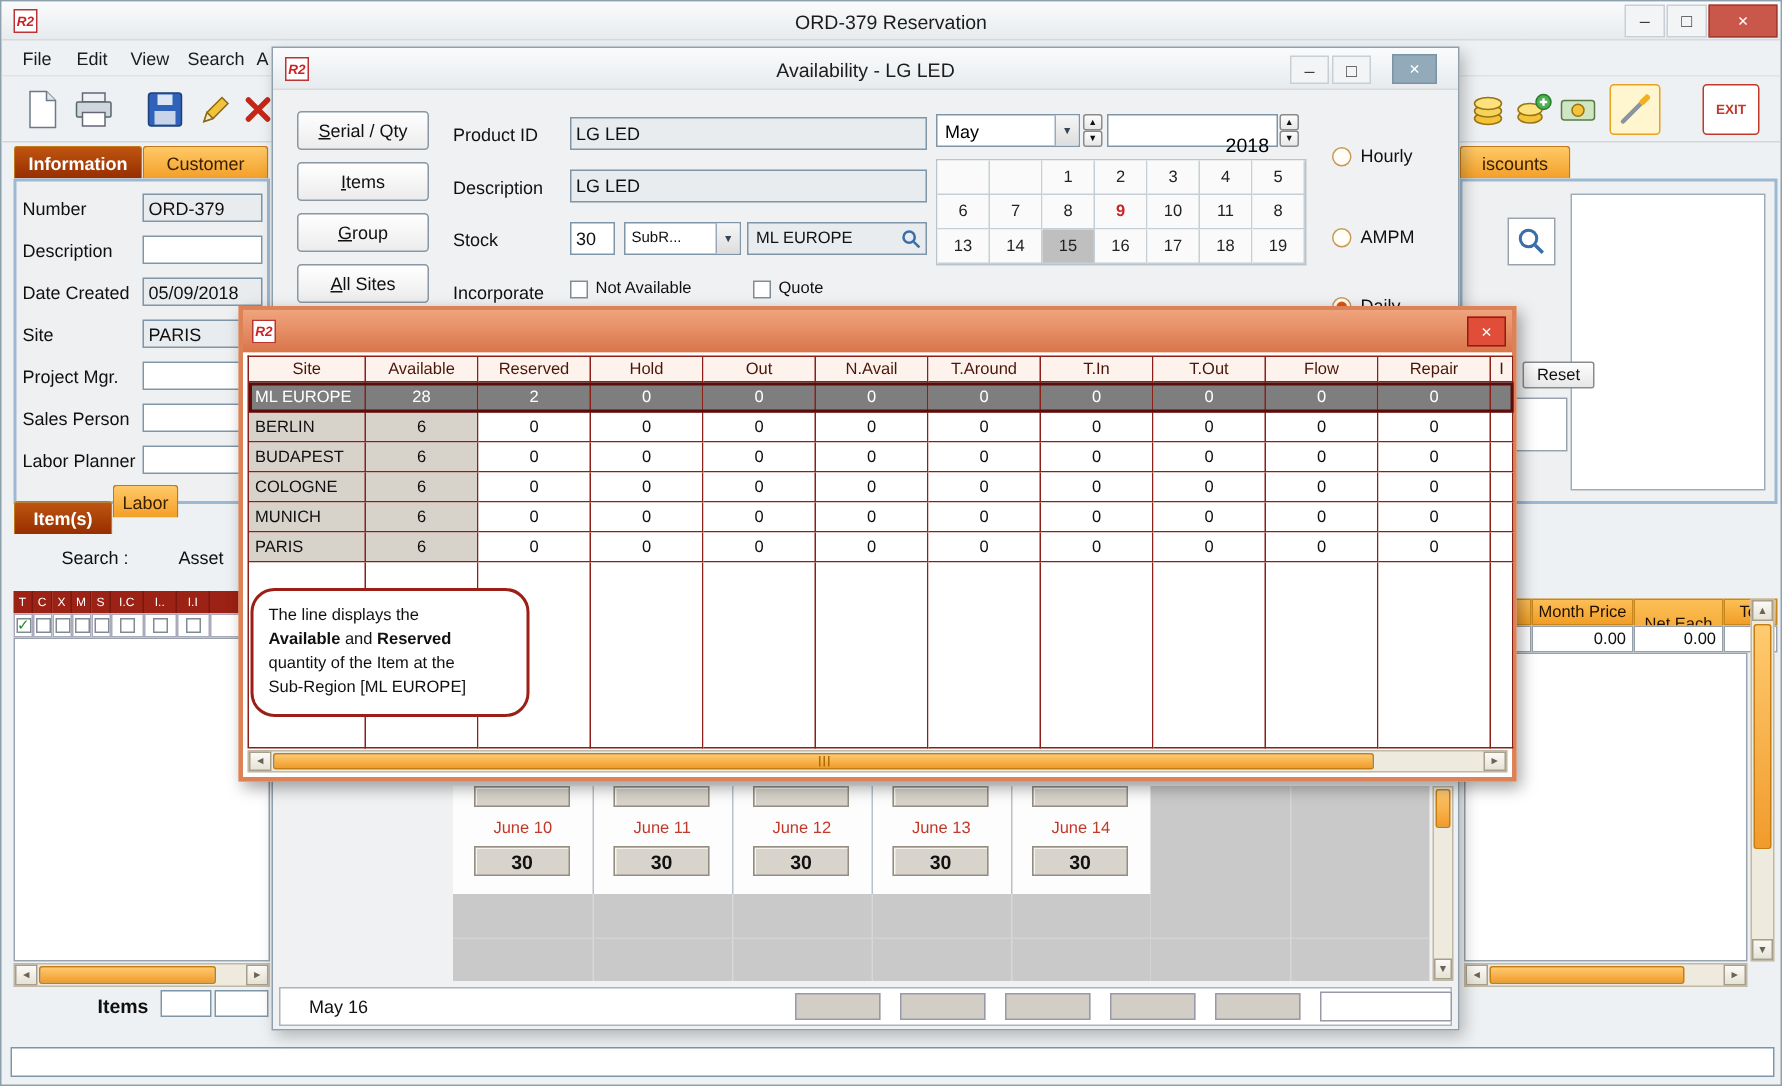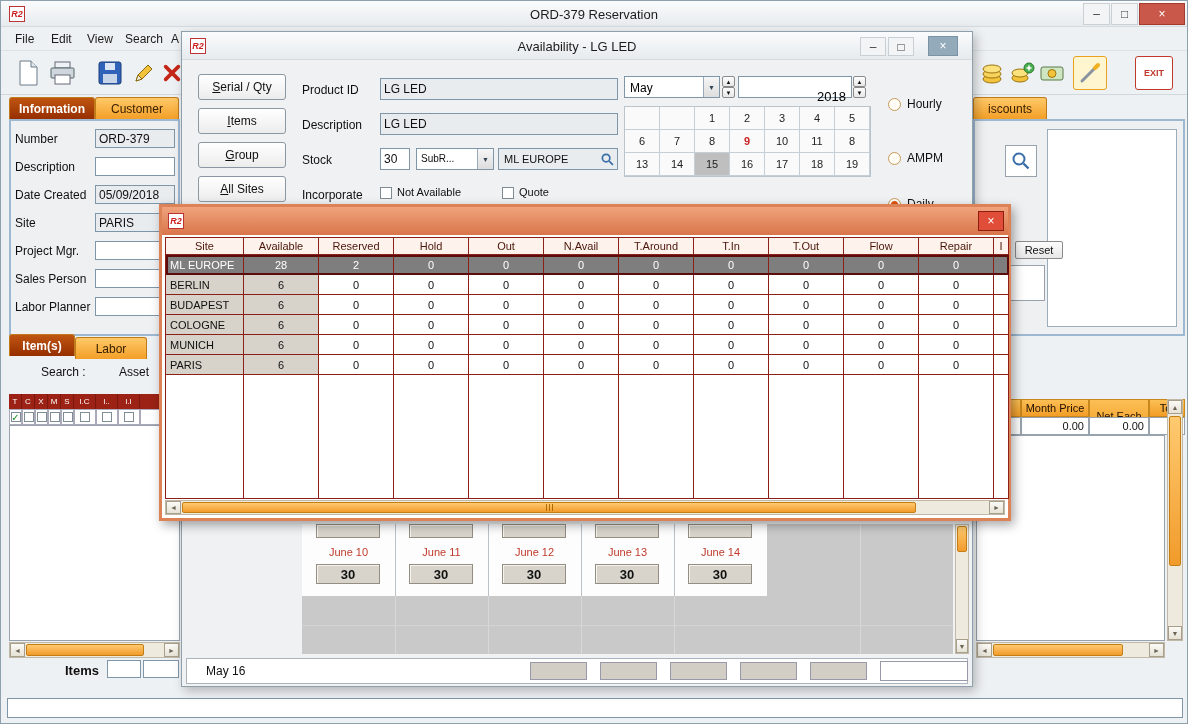--- a/index.html
+++ b/index.html
@@ -167,21 +167,21 @@
   <div class="abs lbl" style="left:14px;top:243px">Project Mgr.</div>
   <input class="abs inp" style="left: 94px; top: 240px; width: 66px; height: 19px;" value="">
   <div class="abs lbl" style="left:14px;top:271px">Sales Person</div>
   <input class="abs inp" style="left: 94px; top: 268px; width: 66px; height: 19px;" value="">
   <div class="abs lbl" style="left:14px;top:299px">Labor Planner</div>
   <input class="abs inp" style="left: 94px; top: 296px; width: 66px; height: 19px;" value="">
 
   <div class="abs tab tab-dark" style="left:8px;top:333px;width:66px;height:22px">
       <span>Item(s)</span>
     </div>
-  <div class="abs tab tab-orange" style="left:74px;top:336px;width:72px;height:22px">
+  <div class="abs tab tab-orange" style="left:74px;top:322px;width:44px;height:22px">
       <span>Labor</span>
     </div>
   <div class="abs lbl" style="left:40px;top:364px">Search :</div>
   <div class="abs lbl" style="left:118px;top:364px">Asset</div>
 
   <div class="abs flex" style="left:8px;top:393px;height:15px">
     <div class="gridhdr" style="width:13px">T</div>
     <div class="gridhdr" style="width:13px">C</div>
     <div class="gridhdr" style="width:13px">X</div>
     <div class="gridhdr" style="width:13px">M</div>
@@ -540,20 +540,26 @@
         <div class="sc w1" style="height:124px"></div>
         <div class="sc w1" style="height:124px"></div>
         <div class="sc w1" style="height:124px"></div>
         <div class="sc w1" style="height:124px"></div>
         <div class="sc w1" style="height:124px"></div>
         <div class="sc w1" style="height:124px"></div>
         <div class="sc wL" style="height:124px"></div>
       </div>
     </div>
 
+    <div class="abs callout" style="left:5px;top:185px;width:186px">
+      <div><span>The line displays the</span></div>
+      <div><b>Available</b><span> and </span><b>Reserved</b></div>
+      <div><span>quantity of the Item at the</span></div>
+      <div><span>Sub-Region [ML EUROPE]</span></div>
+    </div>
 
     <div class="sb" style="left:3px;top:293px;width:840px;height:15px">
       <div class="sbbtn" style="left:0;top:0;width:15px;height:13px">
           <span>◄</span>
         </div>
       <div class="sbthumb" style="left:16px;top:1px;width:734px;height:11px">
           <div class="grip">
             <i></i>
             <i></i>
             <i></i>

